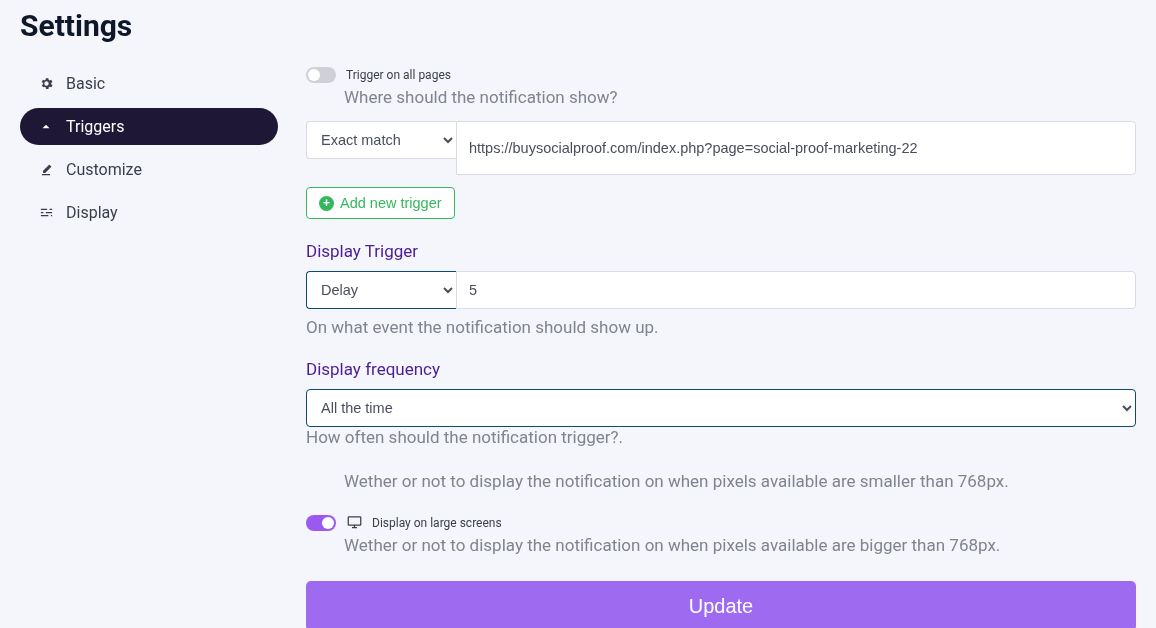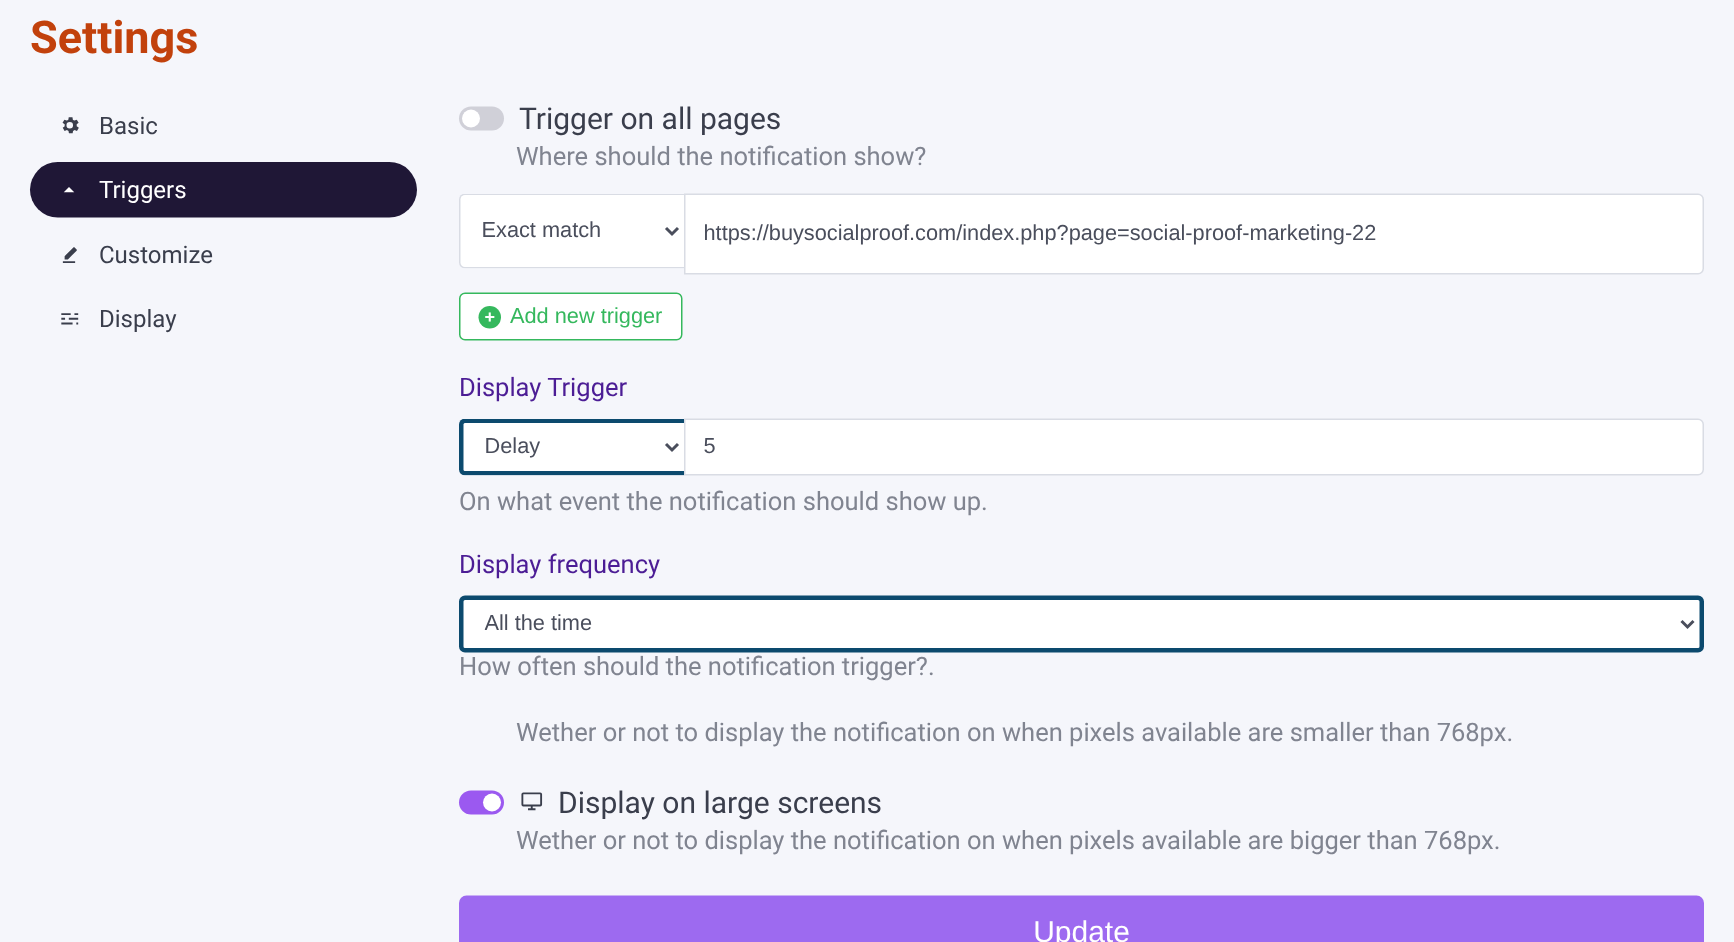--- a/index.html
+++ b/index.html
@@ -8,21 +8,21 @@
     background: #f5f6fb;
     color: #404656;
     font-size: 15px;
   }
   .page {
     padding: 0 20px 30px 20px;
   }
   .page-title {
     font-size: 30px;
     font-weight: 700;
-    color: #c2410c;
+    color: #0f172a;
     margin: 8px 0 22px 0;
   }
   .layout {
     display: flex;
     align-items: flex-start;
     gap: 28px;
   }
   .sidebar {
     width: 258px;
     flex-shrink: 0;
@@ -79,38 +79,38 @@
     background: #fff;
   }
   .toggle.on {
     background: #9b59f0;
   }
   .toggle.on::after {
     left: auto;
     right: 2px;
   }
   .toggle-label {
-    font-size: 20px;
+    font-size: 12px;
     color: #3a3e4c;
   }
   .hint {
     font-size: 17px;
     color: #808490;
     margin-top: 4px;
   }
   .hint.indent {
     margin-left: 38px;
   }
   .trigger-row {
     display: flex;
     margin-top: 14px;
   }
   select.match-select {
     width: 150px;
-    height: 50px;
+    height: 38px;
     padding: 0 10px;
     border: 1px solid #d9dce4;
     border-right: none;
     border-radius: 4px 0 0 4px;
     background: #fff;
     font-size: 14.5px;
     color: #4a4e5c;
   }
   input.url-input {
     flex: 1;
@@ -153,21 +153,21 @@
     color: #4c1d95;
     margin-top: 22px;
   }
   .hsplit {
     display: flex;
     margin-top: 10px;
   }
   select.wide-select, select.delay-select {
     height: 38px;
     padding: 0 10px;
-    border: 3px solid #0c4a6e;
+    border: 1px solid #0c4a6e;
     border-radius: 4px;
     background: #fff;
     font-size: 14.5px;
     color: #4a4e5c;
   }
   select.delay-select {
     width: 150px;
     border-right: none;
     border-radius: 4px 0 0 4px;
   }

